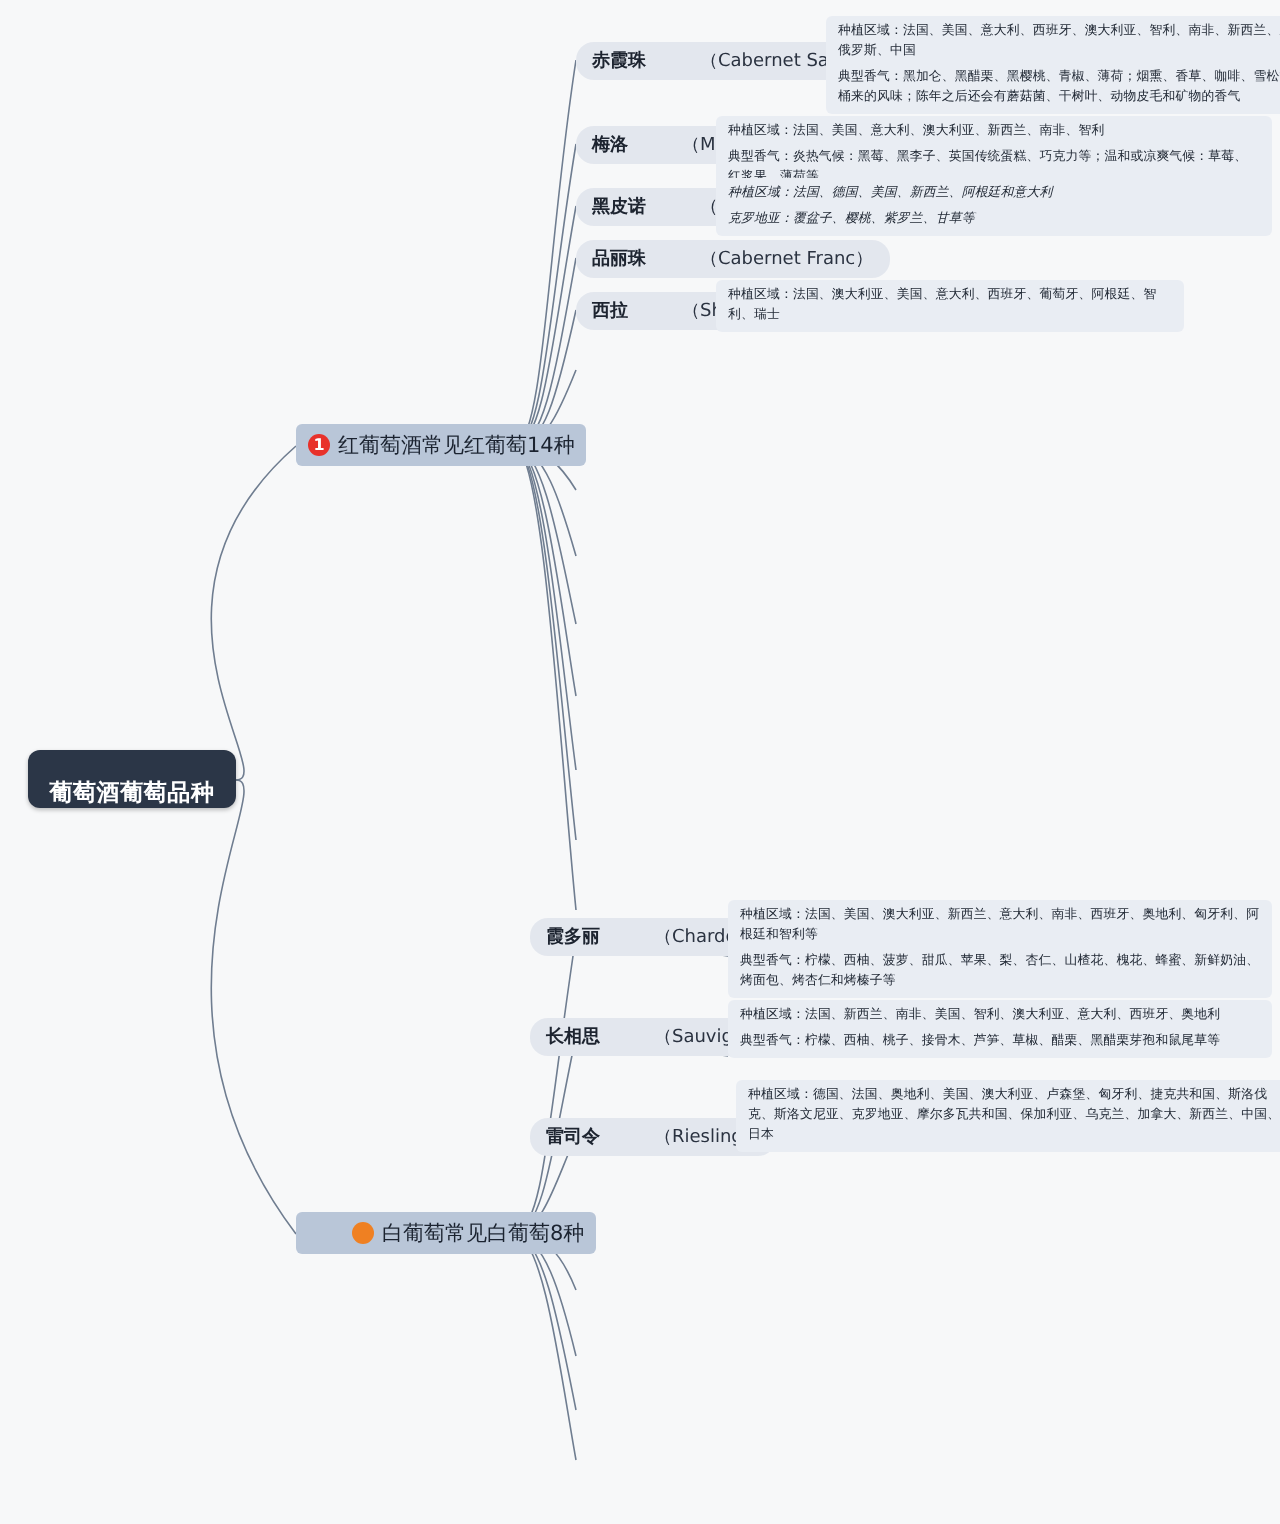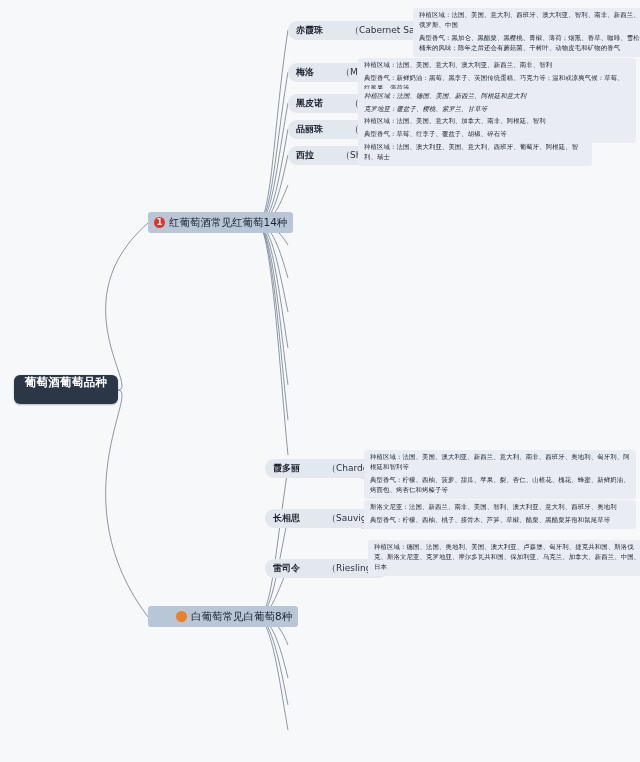--- a/index.html
+++ b/index.html
@@ -11,21 +11,21 @@
   #canvas{position:absolute;left:0;top:0;width:640px;height:762px;}
   svg.links{position:absolute;left:0;top:0;width:640px;height:762px;pointer-events:none;}
   svg.links path{fill:none;stroke:#6f7d90;stroke-width:.8;}
 
   .node{position:absolute;box-sizing:border-box;}
 
   
   .root{
     left:14px;top:375px;width:104px;height:29px;
     background:#2b3647;border-radius:6px;
-    display:flex;align-items:flex-start;justify-content:center;
+    display:flex;align-items:flex-end;justify-content:center;
     color:#ffffff;font-size:11.5px;font-weight:bold;letter-spacing:.3px;
     box-shadow:0 1px 2px rgba(0,0,0,.25);
   }
 
   
   .branch{
     height:21px;border-radius:3px;
     display:flex;align-items:center;gap:4px;
     padding:0 6px;font-size:10.5px;color:#1b2330;
     background:#b9c6d8;
@@ -131,39 +131,35 @@
     <p>种植区域：法国、美国、意大利、西班牙、澳大利亚、智利、南非、新西兰、东欧、俄罗斯、中国</p>
     <p>典型香气：黑加仑、黑醋栗、黑樱桃、青椒、薄荷；烟熏、香草、咖啡、雪松等橡木桶来的风味；陈年之后还会有蘑菇菌、干树叶、动物皮毛和矿物的香气</p>
   </div>
 
   <div class="node variety" style="left:288px;top:63px;">
     <span class="cn">梅洛</span>
     <span class="en">（Merlot）</span>
   </div>
   <div class="node detail" style="left:358px;top:58px;width:278px;">
     <p>种植区域：法国、美国、意大利、澳大利亚、新西兰、南非、智利</p>
-    <p>典型香气：新鲜奶油：黑莓、黑李子、英国传统蛋糕、巧克力等；温和或凉爽气候：草莓、红浆果、薄荷等</p>
+    <p>典型香气：炎热气候：黑莓、黑李子、英国传统蛋糕、巧克力等；温和或凉爽气候：草莓、红浆果、薄荷等</p>
   </div>
 
   <div class="node variety" style="left:288px;top:94px;">
     <span class="cn">黑皮诺</span>
     <span class="en">（Pinot Noir）</span>
   </div>
   <div class="node detail" style="left:358px;top:89px;width:278px;font-style:italic;">
     <p>种植区域：法国、德国、美国、新西兰、阿根廷和意大利</p>
     <p>克罗地亚：覆盆子、樱桃、紫罗兰、甘草等</p>
   </div>
 
   <div class="node variety" style="left:288px;top:120px;">
     <span class="cn">品丽珠</span>
     <span class="en">（Cabernet Franc）</span>
-  </div>
-  <div class="node detail" style="left:358px;top:114px;width:278px;">
-    <p>种植区域：法国、美国、意大利、加拿大、南非、阿根廷、智利</p>
-    <p>典型香气：草莓、红李子、覆盆子、胡椒、碎石等</p>
   </div>
 
   <div class="node variety" style="left:288px;top:146px;">
     <span class="cn">西拉</span>
     <span class="en">（Shiraz）</span>
   </div>
   <div class="node detail" style="left:358px;top:140px;width:234px;">
     <p>种植区域：法国、澳大利亚、美国、意大利、西班牙、葡萄牙、阿根廷、智利、瑞士</p>
   </div>
 
@@ -174,21 +170,21 @@
   <div class="node detail" style="left:364px;top:450px;width:272px;">
     <p>种植区域：法国、美国、澳大利亚、新西兰、意大利、南非、西班牙、奥地利、匈牙利、阿根廷和智利等</p>
     <p>典型香气：柠檬、西柚、菠萝、甜瓜、苹果、梨、杏仁、山楂花、槐花、蜂蜜、新鲜奶油、烤面包、烤杏仁和烤榛子等</p>
   </div>
 
   <div class="node variety" style="left:265px;top:509px;">
     <span class="cn">长相思</span>
     <span class="en">（Sauvignon Blanc）</span>
   </div>
   <div class="node detail" style="left:364px;top:500px;width:272px;">
-    <p>斯洛文尼亚：法国、新西兰、南非、美国、智利、澳大利亚、意大利、西班牙、奥地利</p>
+    <p>种植区域：法国、新西兰、南非、美国、智利、澳大利亚、意大利、西班牙、奥地利</p>
     <p>典型香气：柠檬、西柚、桃子、接骨木、芦笋、草椒、醋栗、黑醋栗芽孢和鼠尾草等</p>
   </div>
 
   <div class="node variety" style="left:265px;top:559px;">
     <span class="cn">雷司令</span>
     <span class="en">（Riesling）</span>
   </div>
   <div class="node detail" style="left:352px;top:540px;width:282px;margin-left:16px;">
     <p>种植区域：德国、法国、奥地利、美国、澳大利亚、卢森堡、匈牙利、捷克共和国、斯洛伐克、斯洛文尼亚、克罗地亚、摩尔多瓦共和国、保加利亚、乌克兰、加拿大、新西兰、中国、日本</p>
   </div>

